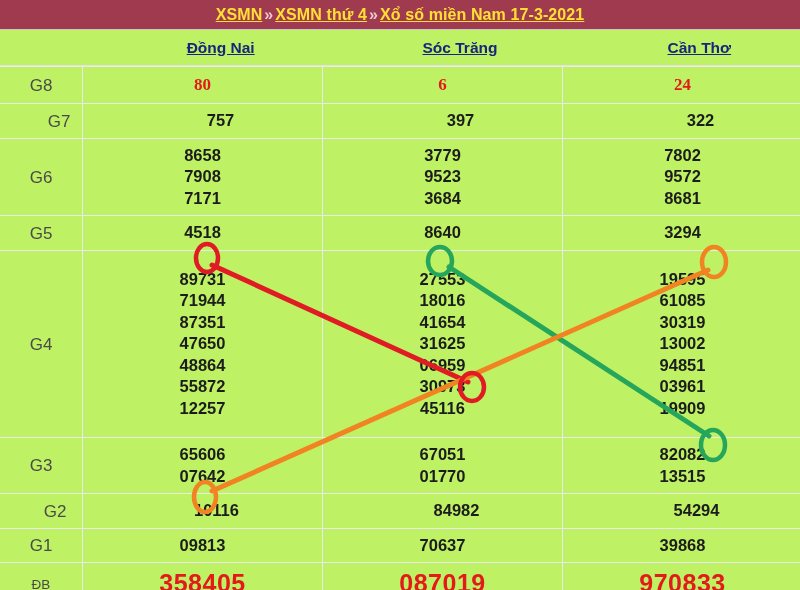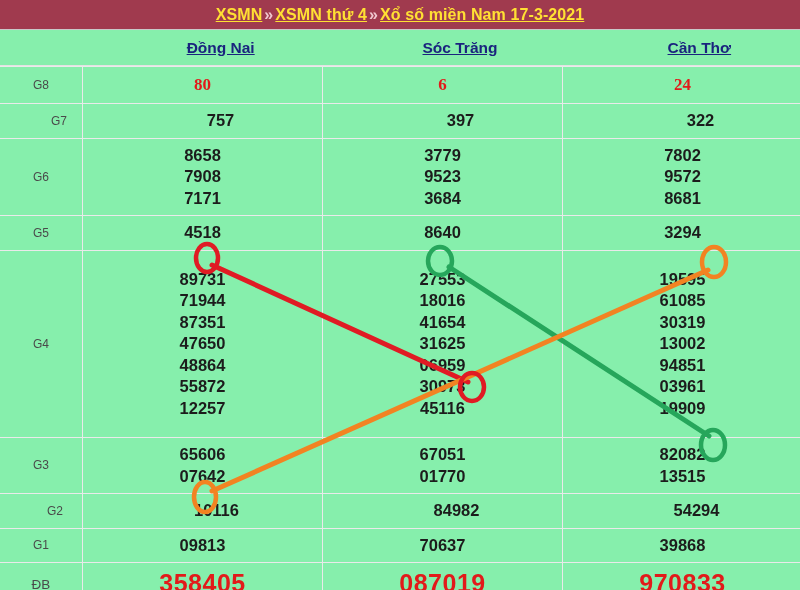--- a/index.html
+++ b/index.html
@@ -11,21 +11,21 @@
     width: 800px;
     height: 590px;
     font-family: "Liberation Sans", sans-serif;
     overflow: hidden;
   }
 
   #page {
     position: relative;
     width: 800px;
     height: 590px;
-    background: #86efac;
+    background: #bef264;
     box-sizing: border-box;
   }
 
   
   #title-bar {
     position: relative;
     height: 30px;
     background: #a03a4e;
     border-bottom: 1px solid #c9c9c9;
     display: flex;
@@ -86,21 +86,21 @@
     text-align: center;
     vertical-align: middle;
     color: #1c1c1c;
     font-size: 16.5px;
     font-weight: bold;
     padding: 0;
     line-height: 21px;
   }
   td.rowlabel {
     width: 82px;
-    font-size: 12px;
+    font-size: 17px;
     font-weight: normal;
     color: #4a4a4a;
     border-left: none;
   }
   td.val {
     width: 239px;
   }
   td.val:last-child {
     border-right: none;
   }

